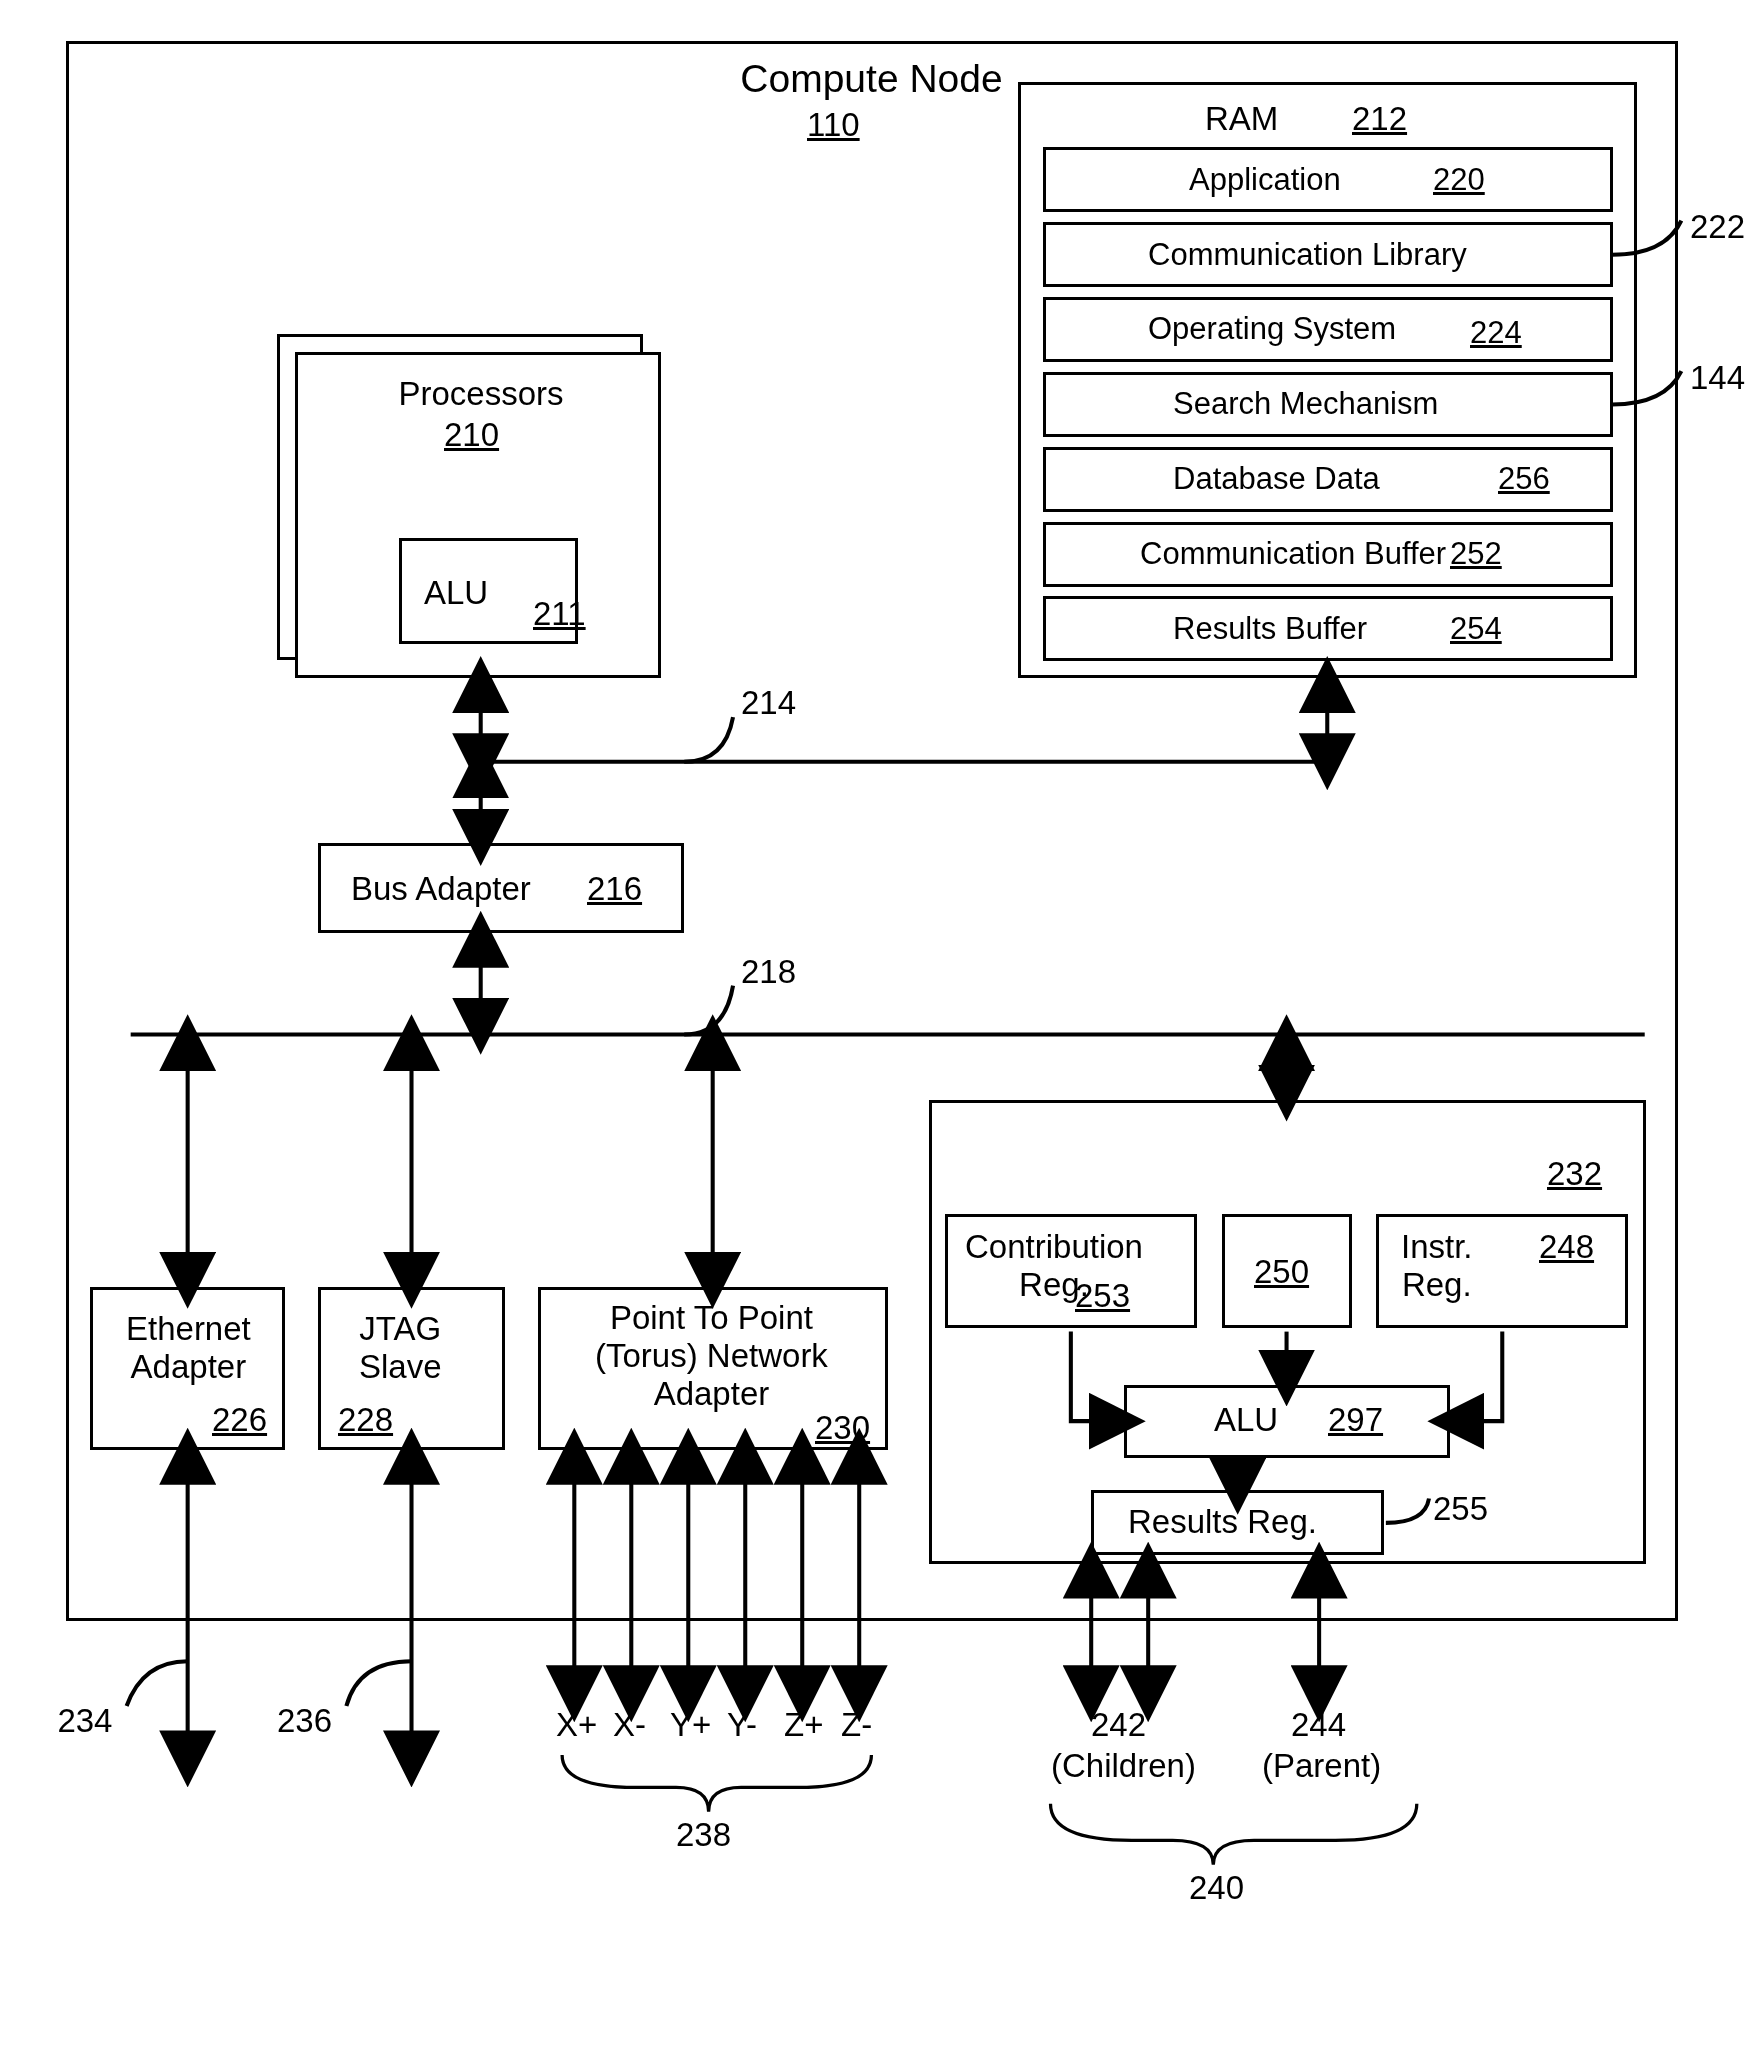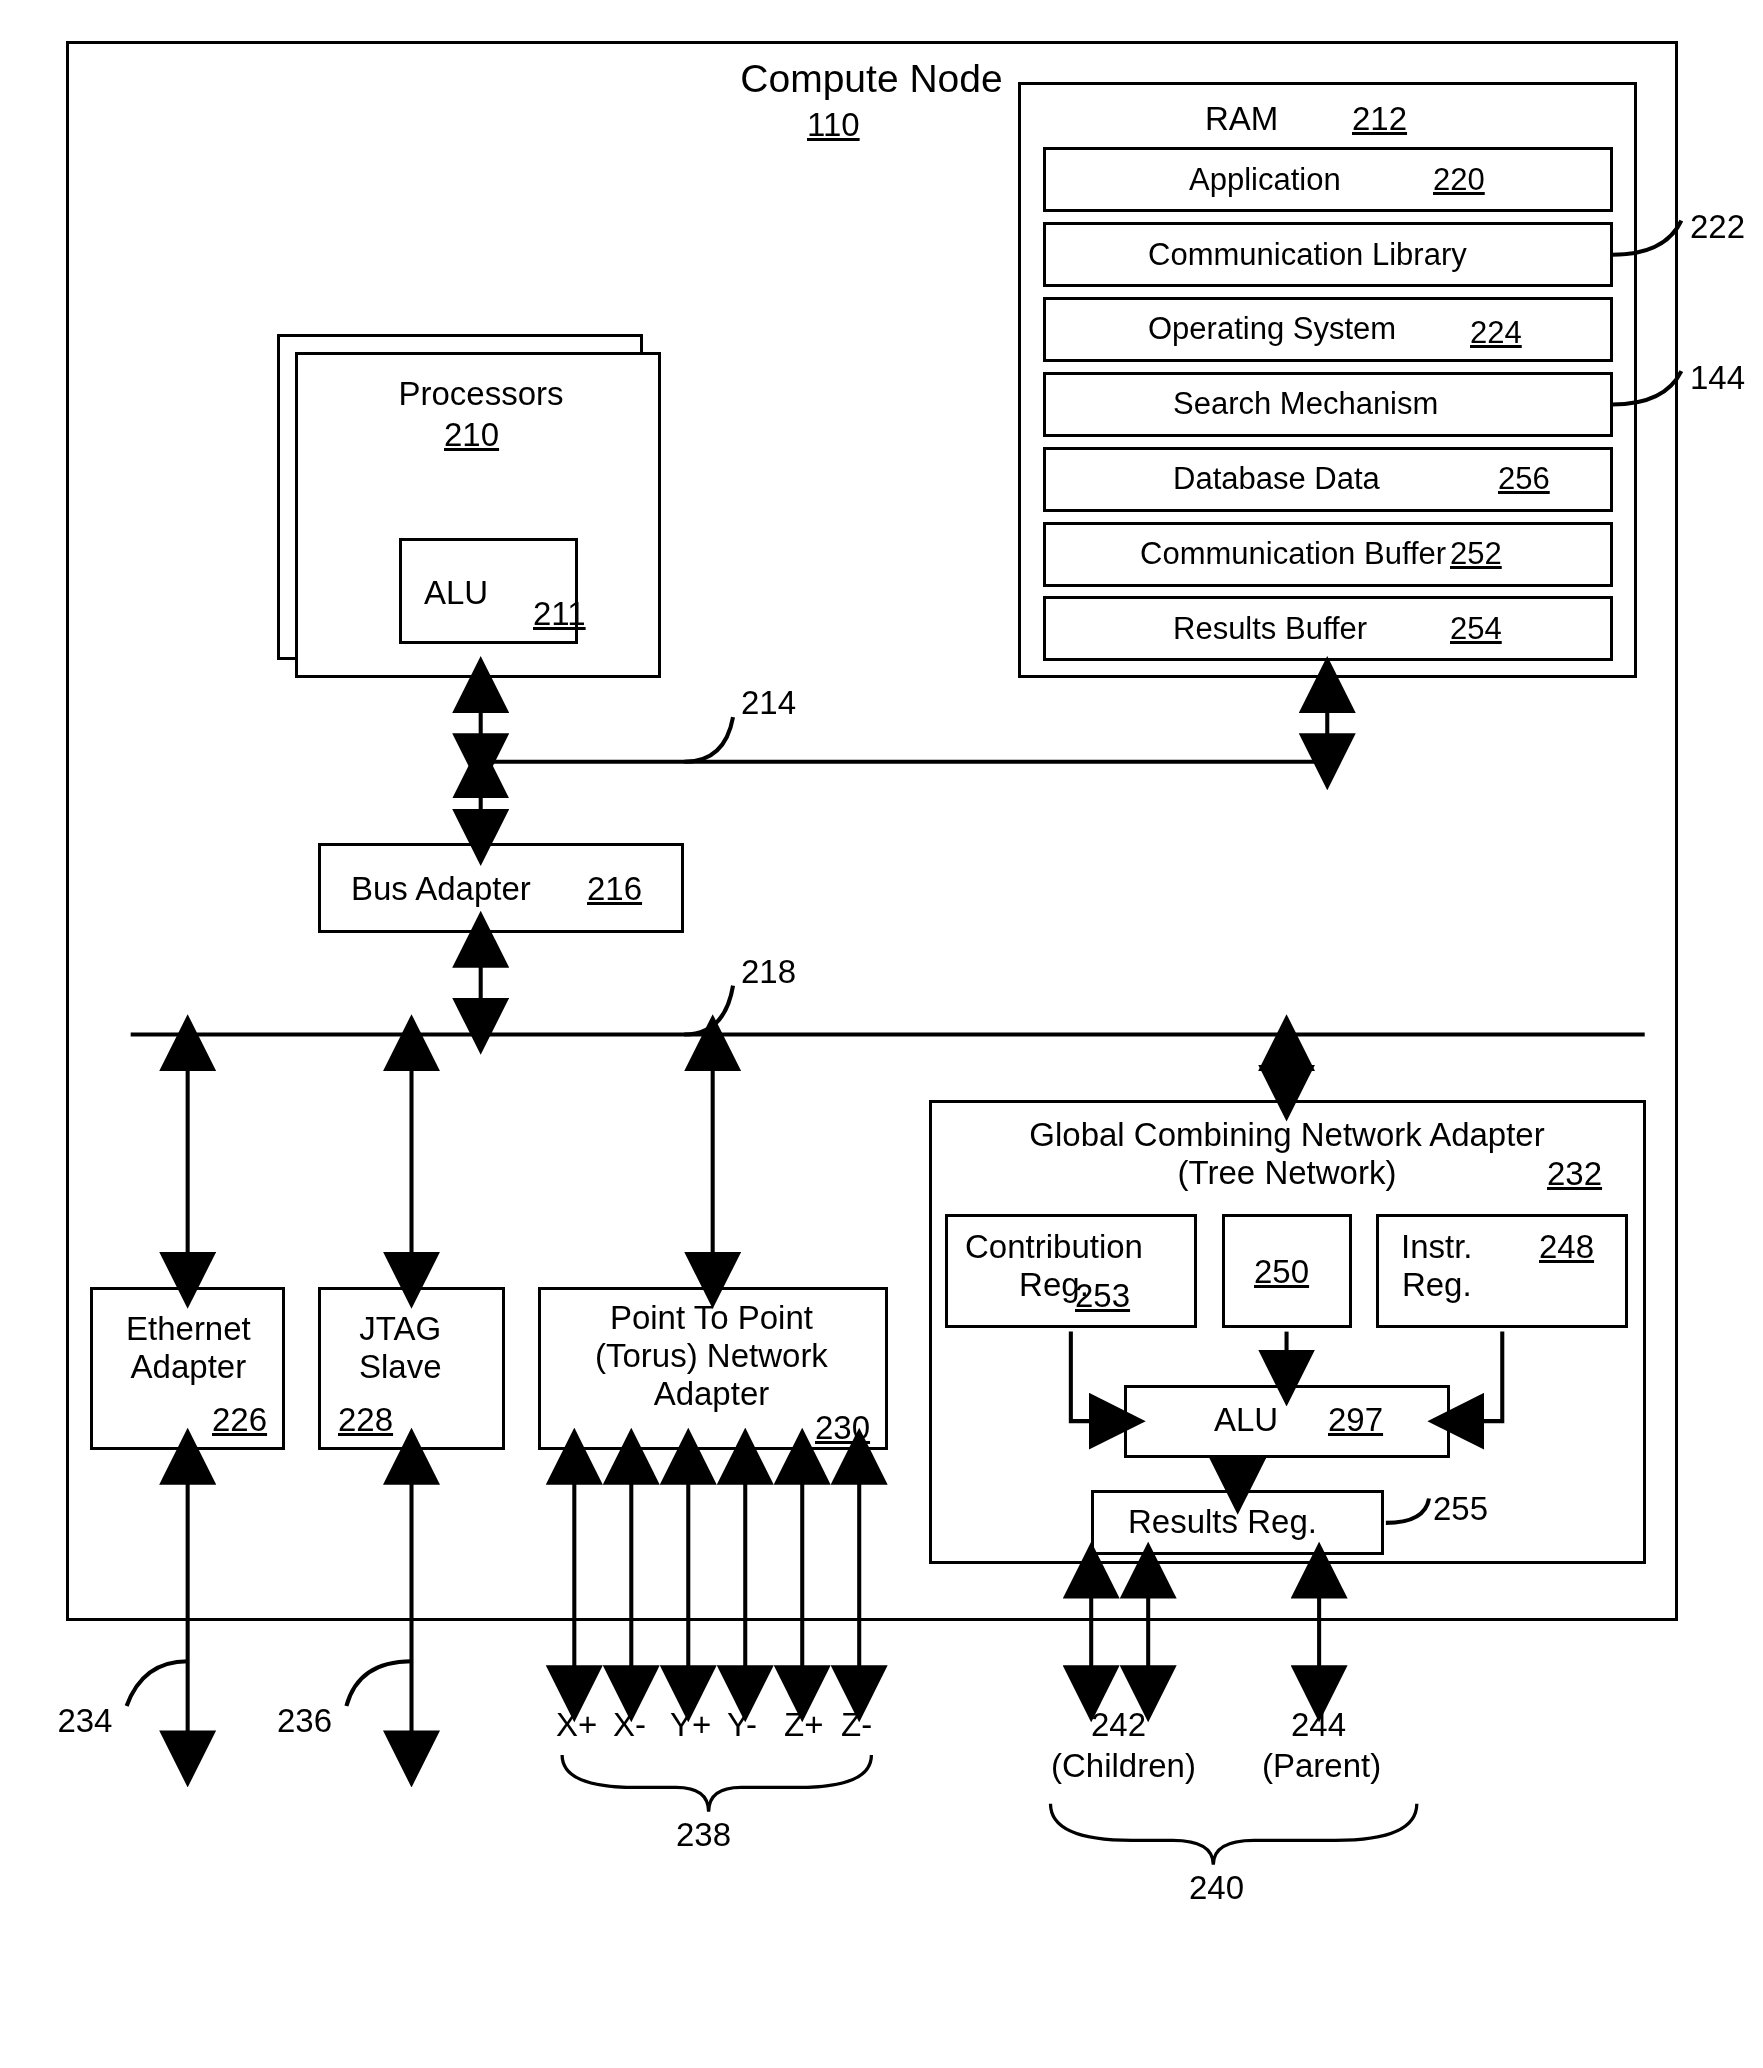--- a/index.html
+++ b/index.html
@@ -123,22 +123,20 @@
 Slave</div>
   <div class="label under" style="left:305px; top:1368px;">228</div>
 
   <div class="box" style="left:505px; top:1254px; width:350px; height:163px;"></div>
   <div class="label" style="left:562px; top:1266px; text-align:center;">Point To Point
 (Torus) Network
 Adapter</div>
   <div class="label under" style="left:782px; top:1376px;">230</div>
 
   <div class="box" style="left:896px; top:1067px; width:717px; height:464px;"></div>
-  <div class="label" style="left:961px; top:1083px; text-align:center; width:586px;">Global Combining Network Adapter
-(Tree Network)</div>
   <div class="label under" style="left:1514px; top:1122px;">232</div>
 
   <div class="box" style="left:912px; top:1181px; width:252px; height:114px;"></div>
   <div class="label" style="left:932px; top:1195px;">Contribution
 Reg.</div>
   <div class="label under" style="left:1042px; top:1244px;">253</div>
 
   <div class="box" style="left:1189px; top:1181px; width:130px; height:114px;"></div>
   <div class="label under" style="left:1221px; top:1220px;">250</div>
 

